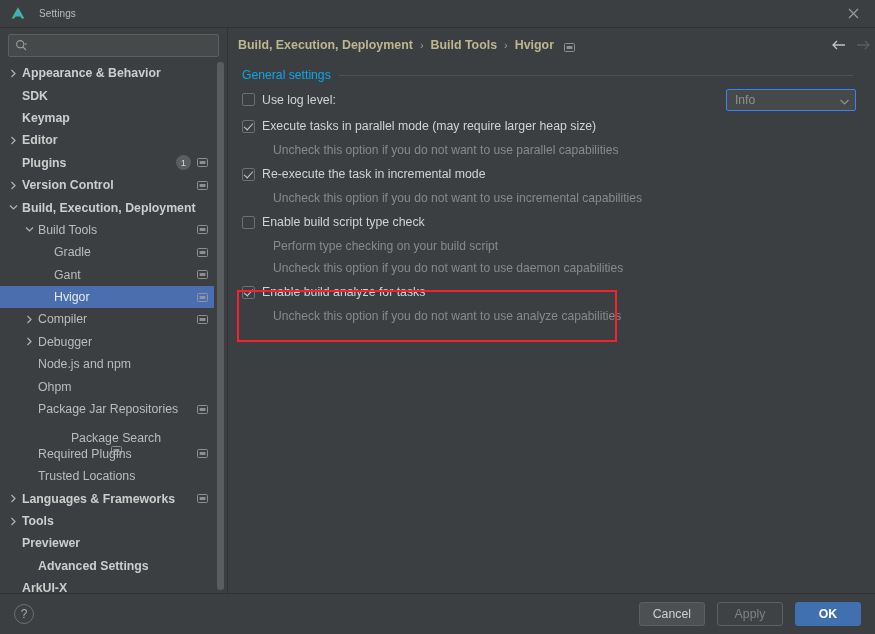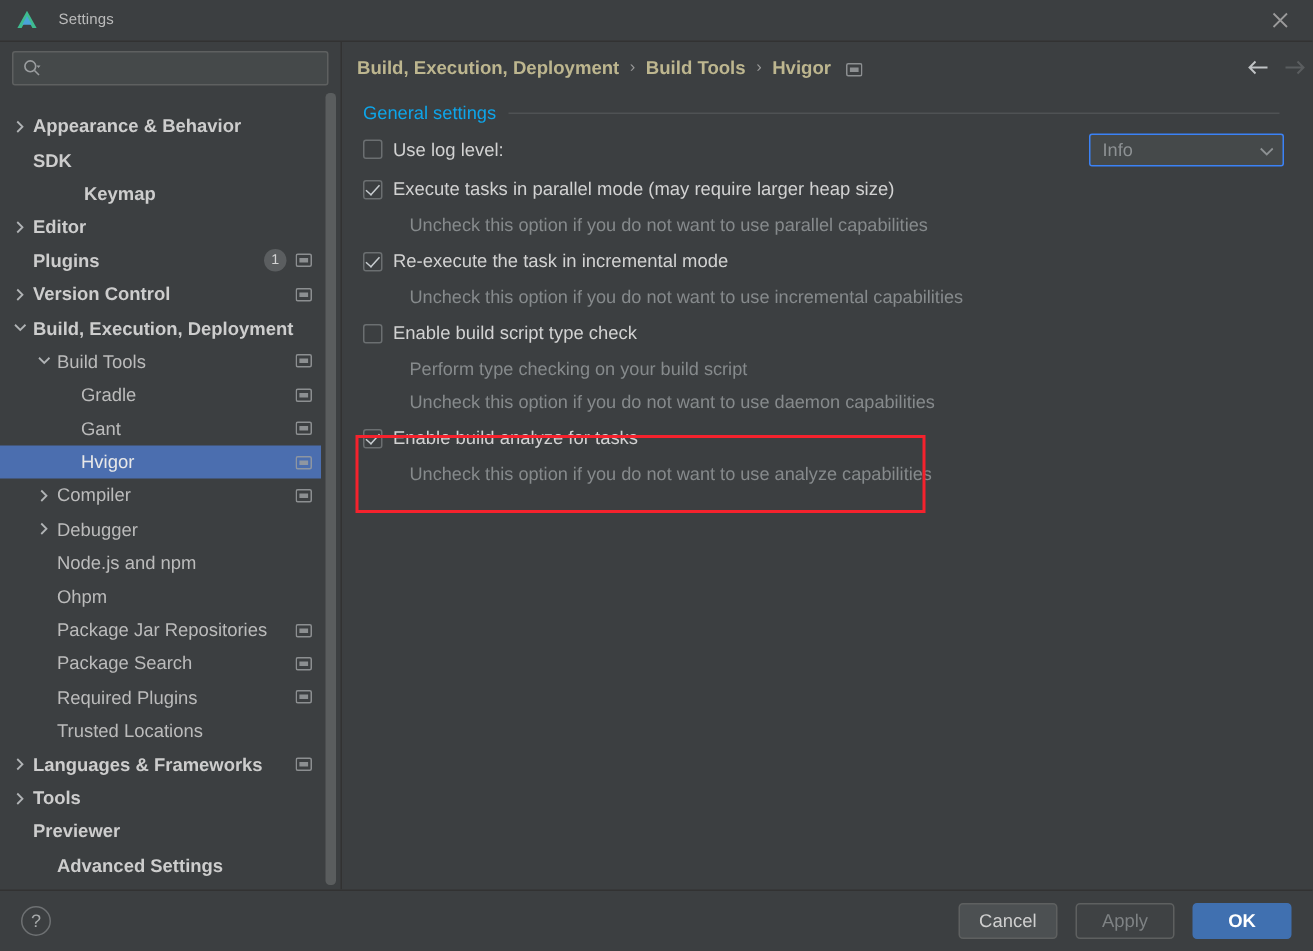--- a/index.html
+++ b/index.html
@@ -182,21 +182,21 @@
           <path d="M8 8 L11 11" stroke="#9a9d9f" stroke-width="1.1"></path>
           <path d="M9.3 4.6 L12 4.6 L10.65 6.3 Z" fill="#9a9d9f"></path>
         </svg>
       </span>
       <input class="search-input" type="text" placeholder="" style="">
     </div>
   </div>
 
   <div class="tree">
     <div class="tree-inner" id="tree-inner">
-        <div class="tree-row bold" style="padding-left: 8px; margin-top: 11px;">
+        <div class="tree-row bold" style="padding-left: 8px;">
           <span class="arrow">
             <svg width="9" height="9" viewBox="0 0 9 9">
               <path d="M2.5 1 L6 4.5 L2.5 8" stroke="#b0b3b5" stroke-width="1.2" fill="none"></path>
             </svg>
           </span>
           <span class="tree-label">Appearance &amp; Behavior</span>
           <span class="row-spacer"></span>
           <span class="mod-icon hidden"><svg width="11" height="11" viewBox="0 0 11 11">
               <rect x="0.5" y="1.5" width="10" height="8" rx="1" stroke="#9a9d9f" stroke-width="1" fill="none"></rect>
               <rect x="2.6" y="4" width="5.8" height="3" fill="#9a9d9f"></rect>
@@ -204,21 +204,21 @@
         </div>
         <div class="tree-row bold" style="padding-left: 8px;">
           <span class="arrow empty"></span>
           <span class="tree-label">SDK</span>
           <span class="row-spacer"></span>
           <span class="mod-icon hidden"><svg width="11" height="11" viewBox="0 0 11 11">
               <rect x="0.5" y="1.5" width="10" height="8" rx="1" stroke="#9a9d9f" stroke-width="1" fill="none"></rect>
               <rect x="2.6" y="4" width="5.8" height="3" fill="#9a9d9f"></rect>
             </svg></span>
         </div>
-        <div class="tree-row bold" style="padding-left: 8px; margin-left: 34px;">
+        <div class="tree-row bold" style="padding-left: 8px;">
           <span class="arrow empty"></span>
           <span class="tree-label">Keymap</span>
           <span class="row-spacer"></span>
           <span class="mod-icon hidden"><svg width="11" height="11" viewBox="0 0 11 11">
               <rect x="0.5" y="1.5" width="10" height="8" rx="1" stroke="#9a9d9f" stroke-width="1" fill="none"></rect>
               <rect x="2.6" y="4" width="5.8" height="3" fill="#9a9d9f"></rect>
             </svg></span>
         </div>
         <div class="tree-row bold" style="padding-left: 8px;">
           <span class="arrow">
@@ -355,21 +355,21 @@
         </div>
         <div class="tree-row" style="padding-left: 24px;">
           <span class="arrow empty"></span>
           <span class="tree-label">Package Jar Repositories</span>
           <span class="row-spacer"></span>
           <span class="mod-icon"><svg width="11" height="11" viewBox="0 0 11 11">
               <rect x="0.5" y="1.5" width="10" height="8" rx="1" stroke="#9a9d9f" stroke-width="1" fill="none"></rect>
               <rect x="2.6" y="4" width="5.8" height="3" fill="#9a9d9f"></rect>
             </svg></span>
         </div>
-        <div class="tree-row" style="padding-left: 24px;">
+        <div class="tree-row" style="padding-left: 24px; flex-direction: column;">
           <span class="arrow empty"></span>
           <span class="tree-label">Package Search</span>
           <span class="row-spacer"></span>
           <span class="mod-icon"><svg width="11" height="11" viewBox="0 0 11 11">
               <rect x="0.5" y="1.5" width="10" height="8" rx="1" stroke="#9a9d9f" stroke-width="1" fill="none"></rect>
               <rect x="2.6" y="4" width="5.8" height="3" fill="#9a9d9f"></rect>
             </svg></span>
         </div>
         <div class="tree-row" style="padding-left: 24px;">
           <span class="arrow empty"></span>

